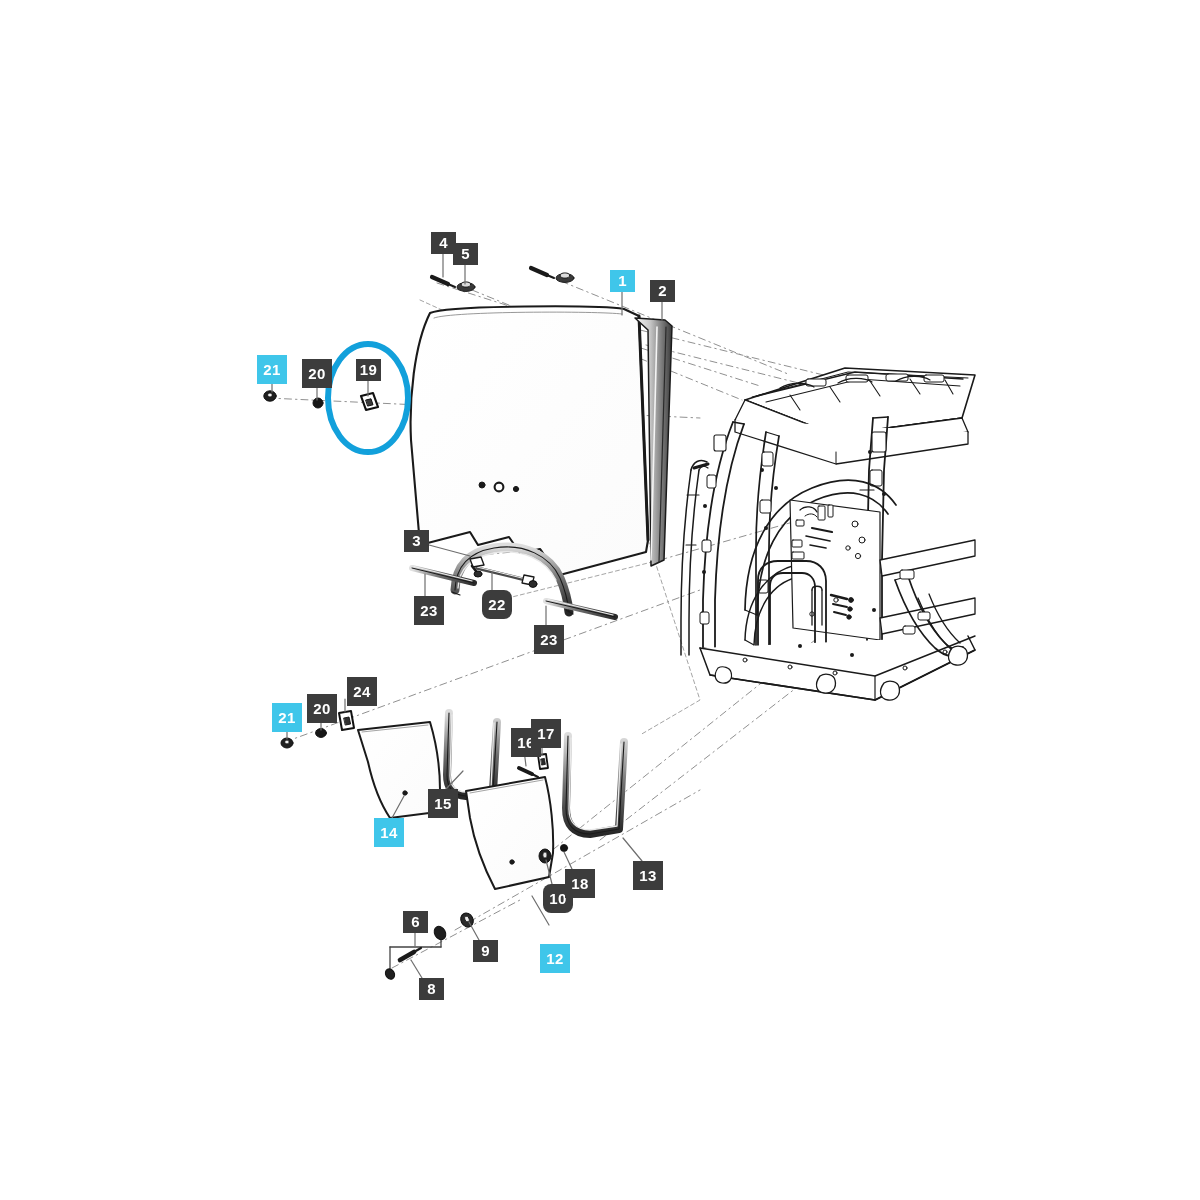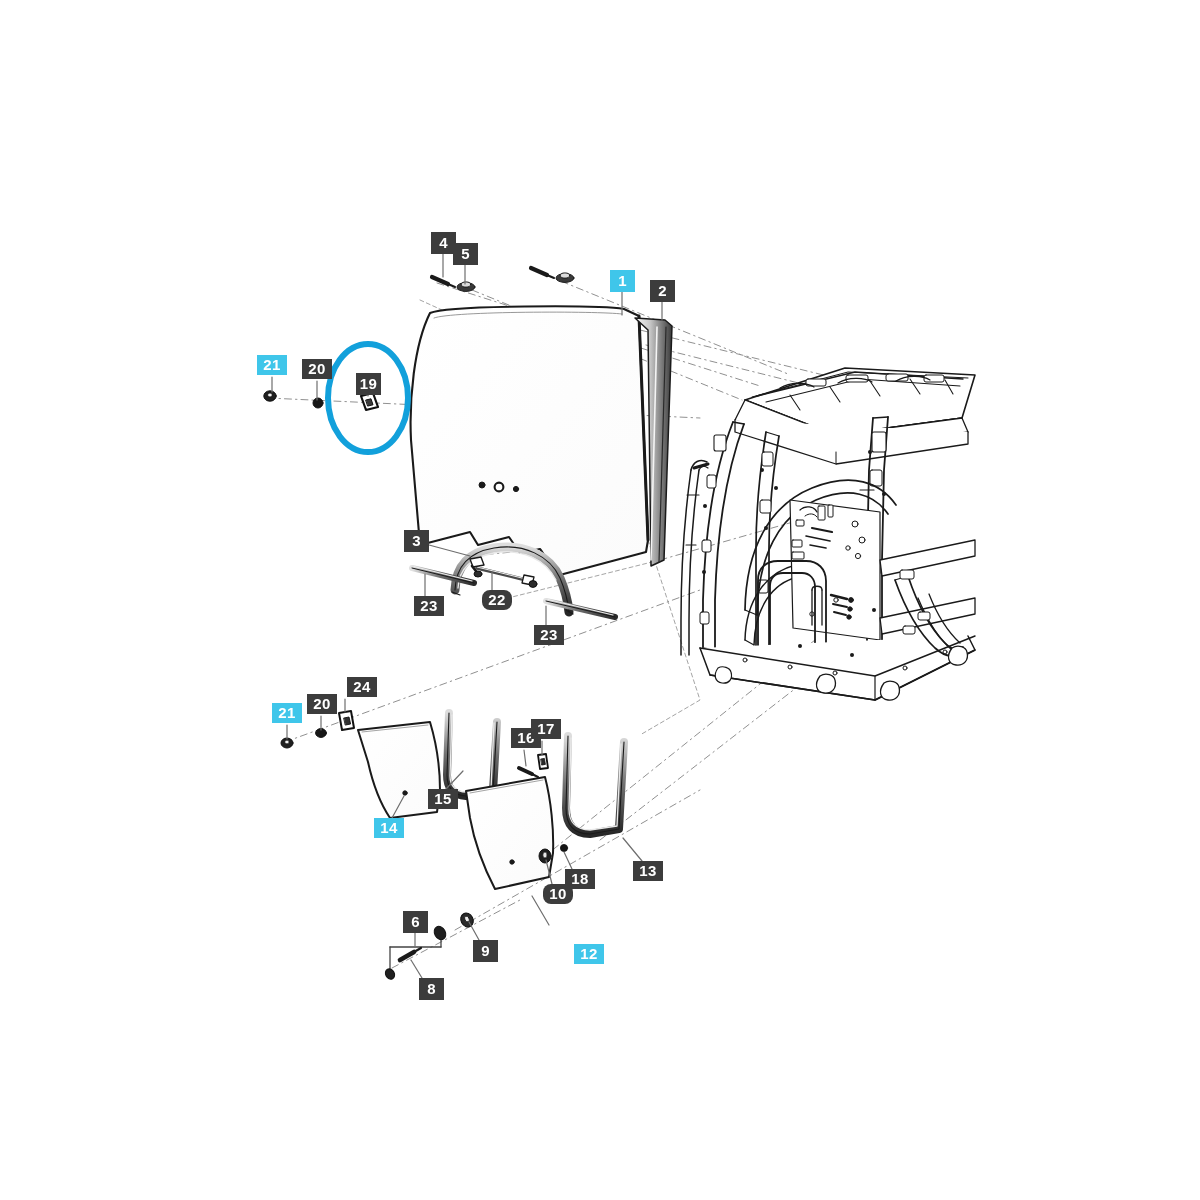--- a/index.html
+++ b/index.html
@@ -23,21 +23,21 @@
     color:#ffffff;
     letter-spacing:.3px;
     box-sizing:border-box;
     padding-bottom:1px;
     user-select:none;
     z-index:40;
   }
   .badge.dark{background:#3c3c3c;}
   .badge.cyan{background:#3fc6ea;}
   .badge.sz1{width:25px;height:22px;}
-  .badge.sz2{width:30px;height:20px;}
+  .badge.sz2{width:30px;height:29px;}
 </style>
 </head>
 <body>
 
 <div id="stage">
 
   <svg id="art" viewBox="0 0 1200 1200" xmlns="http://www.w3.org/2000/svg">
     <defs>
       <linearGradient id="glassG" x1="0" y1="0" x2="1" y2="1">
         <stop offset="0%" stop-color="#ffffff"></stop>
@@ -488,28 +488,28 @@
 
   <div class="badge cyan sz1" style="left:610px;top:270px;">1</div>
   <div class="badge dark sz1" style="left:650px;top:280px;">2</div>
   <div class="badge dark sz1" style="left:404px;top:530px;">3</div>
   <div class="badge dark sz1" style="left:431px;top:232px;">4</div>
   <div class="badge dark sz1" style="left:453px;top:243px;">5</div>
   <div class="badge dark sz1" style="left:403px;top:911px;">6</div>
   <div class="badge dark sz1" style="left:419px;top:978px;">8</div>
   <div class="badge dark sz1" style="left:473px;top:940px;">9</div>
   <div class="badge dark sz2" style="left:543px;top:884px;border-radius:8px;">10</div>
-  <div class="badge cyan sz2" style="left:540px;top:944px;margin-left:34px;">12</div>
+  <div class="badge cyan sz2" style="left:540px;top:944px;">12</div>
   <div class="badge dark sz2" style="left:633px;top:861px;">13</div>
   <div class="badge cyan sz2" style="left:374px;top:818px;">14</div>
   <div class="badge dark sz2" style="left:428px;top:789px;">15</div>
   <div class="badge dark sz2" style="left:511px;top:728px;">16</div>
   <div class="badge dark sz2" style="left:531px;top:719px;">17</div>
   <div class="badge dark sz2" style="left:565px;top:869px;">18</div>
-  <div class="badge dark sz1" style="left:356px;top:359px;margin-top:14px;">19</div>
+  <div class="badge dark sz1" style="left:356px;top:359px;">19</div>
   <div class="badge dark sz2" style="left:302px;top:359px;">20</div>
   <div class="badge cyan sz2" style="left:257px;top:355px;">21</div>
   <div class="badge dark sz2" style="left:307px;top:694px;">20</div>
   <div class="badge cyan sz2" style="left:272px;top:703px;">21</div>
   <div class="badge dark sz2" style="left:482px;top:590px;border-radius:8px;">22</div>
   <div class="badge dark sz2" style="left:414px;top:596px;">23</div>
   <div class="badge dark sz2" style="left:534px;top:625px;">23</div>
   <div class="badge dark sz2" style="left:347px;top:677px;">24</div>
 
 </div>

